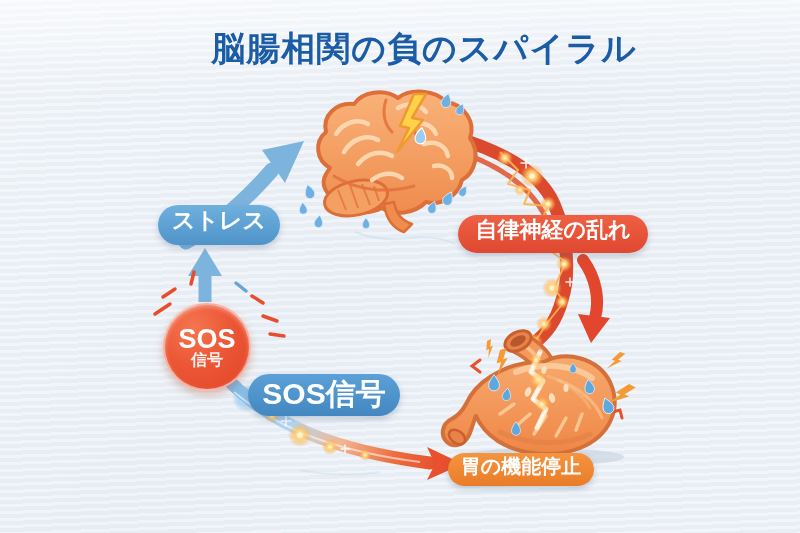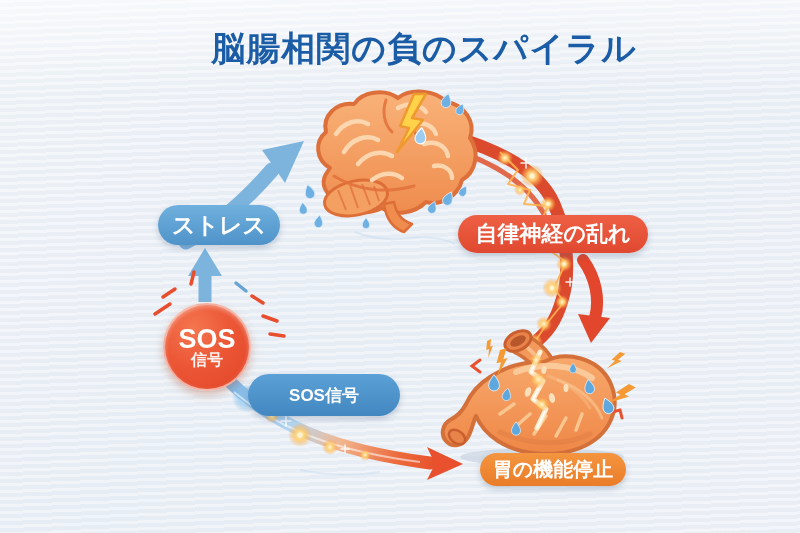--- a/index.html
+++ b/index.html
@@ -9,31 +9,31 @@
     background:
       linear-gradient(180deg, rgba(255,255,255,.55) 0%, rgba(255,255,255,0) 18%),
       repeating-linear-gradient(178deg, rgba(255,255,255,.25) 0 3px, rgba(190,205,222,.10) 3px 7px),
       linear-gradient(135deg,#f2f5f9 0%,#ebf0f6 45%,#eef2f7 100%);
   }
   .title{
     position:absolute;top:26px;left:0;width:100%;text-align:center;
     font-size:34px;font-weight:800;color:#1b5ca6;letter-spacing:1px;z-index:3;padding-left:24px;
   }
   .badge{
-    position:absolute;display:flex;align-items:center;justify-content:center;
+    position:absolute;display:flex;justify-content:center;
     color:#fff;font-weight:800;z-index:3;
     box-shadow:0 3px 6px rgba(70,95,130,.28);
   }
   .badge.blue1{left:158px;top:205px;width:122px;height:40px;border-radius:21px;
     font-size:23px;background:linear-gradient(180deg,#6fb0dd,#4f93c9);}
   .badge.red1{left:458px;top:215px;width:190px;height:38px;border-radius:20px;
     font-size:22px;background:linear-gradient(180deg,#ee6044,#e04830);}
   .badge.blue2{left:248px;top:374px;width:152px;height:42px;border-radius:22px;
-    font-size:17px;background:linear-gradient(180deg,#5ba0d6,#4287bf);}
-  .badge.orange1{left:480px;top:453px;width:146px;height:33px;border-radius:17px;
+    font-size:30px;background:linear-gradient(180deg,#5ba0d6,#4287bf);}
+  .badge.orange1{left:448px;top:453px;width:146px;height:33px;border-radius:17px;
     font-size:20px;background:linear-gradient(180deg,#f4953f,#ea7c29);}
   .sos-circle{
     position:absolute;left:163px;top:303px;width:84px;height:84px;border-radius:50%;
     background:radial-gradient(circle at 34% 28%, #f4764f 0%, #ec5736 45%, #e04426 100%);
     border:2px solid rgba(255,255,255,.55);
     box-shadow:0 4px 8px rgba(170,80,50,.35), inset 0 2px 4px rgba(255,255,255,.35);
     display:flex;flex-direction:column;align-items:center;justify-content:center;
     color:#fff;z-index:3;
   }
   .sos-circle .main{font-size:27px;font-weight:800;line-height:26px;text-align:right;}

